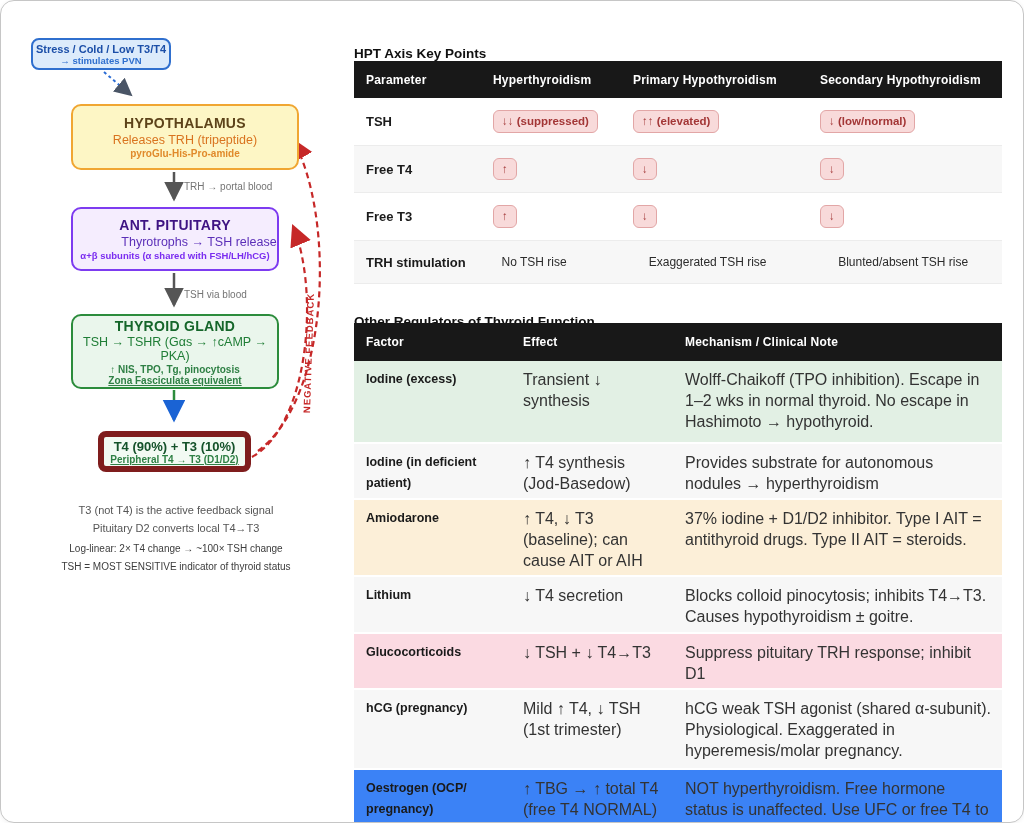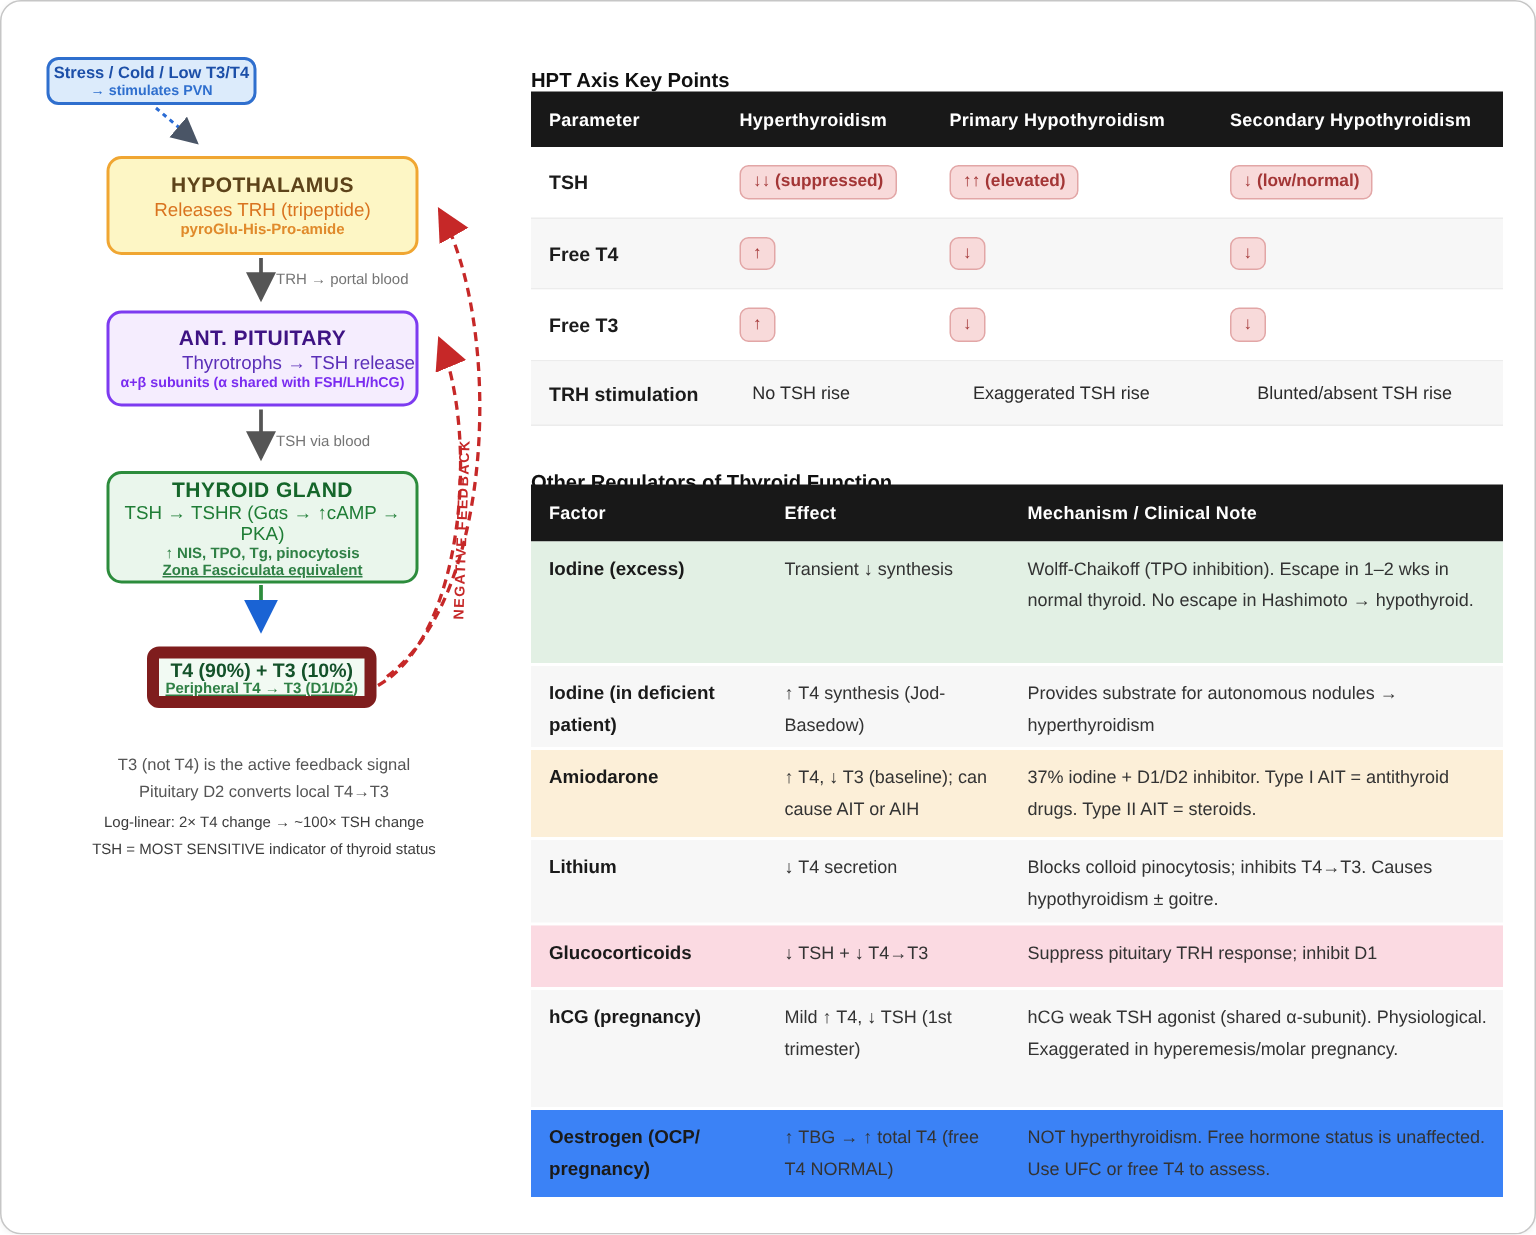--- a/index.html
+++ b/index.html
@@ -6,34 +6,34 @@
   .card{position:relative;width:1022px;height:821px;border:1px solid #c6c6c6;border-radius:14px;
         background:#fff;overflow:hidden;box-shadow:0 1px 4px rgba(0,0,0,.06);}
   
   .diagram{position:absolute;left:0;top:0;width:352px;height:600px;}
   .dsvg{position:absolute;left:0;top:0;}
   .dbox{position:absolute;box-sizing:border-box;text-align:center;display:flex;flex-direction:column;
         justify-content:center;border-radius:10px;}
   .stress{left:30px;top:37px;width:140px;height:32px;background:#dcebfb;border:2px solid #2f6fce;border-radius:8px;}
   .stress .t{font-size:11px;font-weight:bold;color:#1c4fa8;}
   .stress .s{font-size:9.5px;color:#2f6fce;font-weight:bold;}
-  .hypo{left:70px;top:103px;width:208px;height:66px;background:#fdf6c5;border:2.5px solid #f0a632;}
+  .hypo{left:70px;top:103px;width:228px;height:66px;background:#fdf6c5;border:2.5px solid #f0a632;}
   .hypo .t{font-size:14px;font-weight:bold;color:#5d431a;letter-spacing:.3px;}
   .hypo .l2{font-size:12.5px;color:#d9731f;margin-top:2px;}
   .hypo .l3{font-size:10px;font-weight:bold;color:#e08a2b;margin-top:1px;}
   .pit{left:70px;top:206px;width:208px;height:64px;background:#f5edfe;border:2.5px solid #7d3bf0;}
   .pit .t{font-size:14px;font-weight:bold;color:#3e1383;letter-spacing:.3px;}
   .pit .l2{font-size:12.5px;color:#5b2fb8;margin-top:2px;padding-left:48px;}
   .pit .l3{font-size:9.5px;font-weight:bold;color:#7a2cf0;margin-top:1px;}
   .thy{left:70px;top:313px;width:208px;height:75px;background:#eaf6ec;border:2.5px solid #2c8c3c;}
   .thy .t{font-size:14px;font-weight:bold;color:#15662a;letter-spacing:.3px;}
   .thy .l2{font-size:12.5px;color:#1f7d36;margin-top:1px;}
   .thy .l3{font-size:10px;font-weight:bold;color:#2f8045;margin-top:1px;}
   .thy .l4{font-size:10px;font-weight:bold;color:#2f8045;text-decoration:underline;}
-  .out{left:97px;top:430px;width:153px;height:41px;background:#f2faf3;border:8px solid #7f1d1d;border-radius:8px;}
+  .out{left:97px;top:430px;width:153px;height:41px;background:#f2faf3;border:6px solid #7f1d1d;border-radius:8px;}
   .out .t{font-size:13px;font-weight:bold;color:#14522a;}
   .out .s{font-size:10px;font-weight:bold;color:#2f8045;text-decoration:underline;}
   .alabel{position:absolute;font-size:10px;color:#757575;white-space:nowrap;}
   .fb{position:absolute;left:243px;top:346px;width:130px;height:12px;text-align:center;
       font-size:9.5px;font-weight:bold;color:#c62828;letter-spacing:1px;
       transform:rotate(-88deg);transform-origin:center;}
   .notes{position:absolute;left:10px;top:500px;width:330px;text-align:center;}
   .notes .n{font-size:11px;color:#555;line-height:18px;}
   .notes .nd{font-size:10px;color:#3c3c3c;line-height:18px;}
   .notes .gap{margin-top:3px;}
@@ -48,21 +48,21 @@
   .t1 .c1{width:127px;} .t1 .c2{width:140px;} .t1 .c3{width:187px;} .t1 .c4{width:194px;}
   .t2 .c1{width:157px;} .t2 .c2{width:162px;} .t2 .c3{width:329px;}
   .trow1{display:flex;align-items:center;border-bottom:1px solid #ececec;background:#fff;}
   .trow1.alt{background:#f7f7f7;}
   .trow1 .cell{box-sizing:border-box;padding-left:12px;font-size:12px;color:#2b2b2b;}
   .trow1 .param{font-size:13px;font-weight:bold;color:#1b1b1b;}
   .badge{display:inline-block;background:#f8dada;border:1px solid #e2a6a6;border-radius:6px;
          padding:4px 8px;font-size:11.5px;font-weight:bold;color:#a33636;line-height:1.1;}
   .trow2{display:flex;box-sizing:border-box;border-bottom:2px solid #fff;
          padding-top:8px;padding-bottom:4px;}
-  .trow2 .cell{box-sizing:border-box;padding-left:12px;padding-right:10px;font-size:12px;
+  .trow2 .cell{box-sizing:border-box;padding-left:12px;padding-right:10px;font-size:16px;
                color:#333;line-height:21px;}
   .trow2 .factor{font-size:12.5px;font-weight:bold;color:#1a1a1a;}
   .tone-green{background:#e2f0e4;} .tone-plain{background:#f7f7f7;}
   .tone-orange{background:#fcefd8;} .tone-pink{background:#fbdae2;} .tone-blue{background:#3b82f6;}
 </style>
 </head>
 <body>
 
 <div class="card">
 

